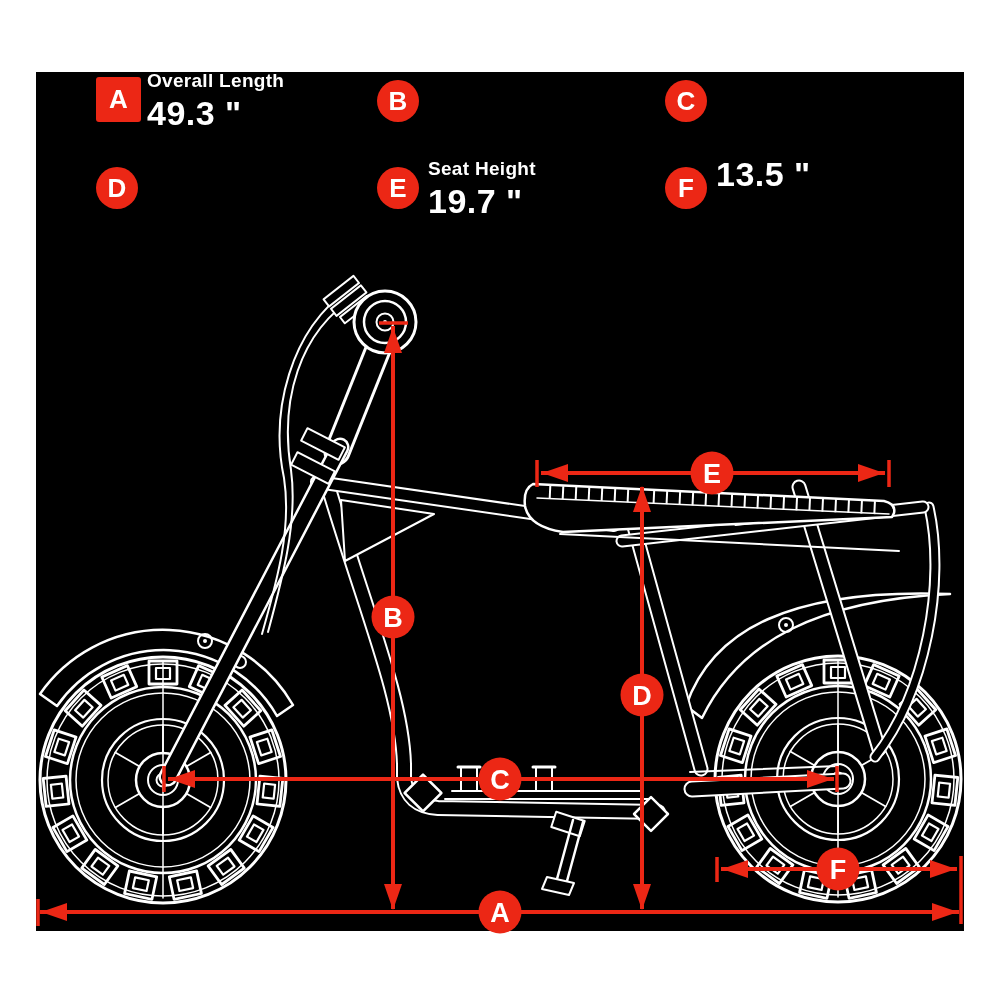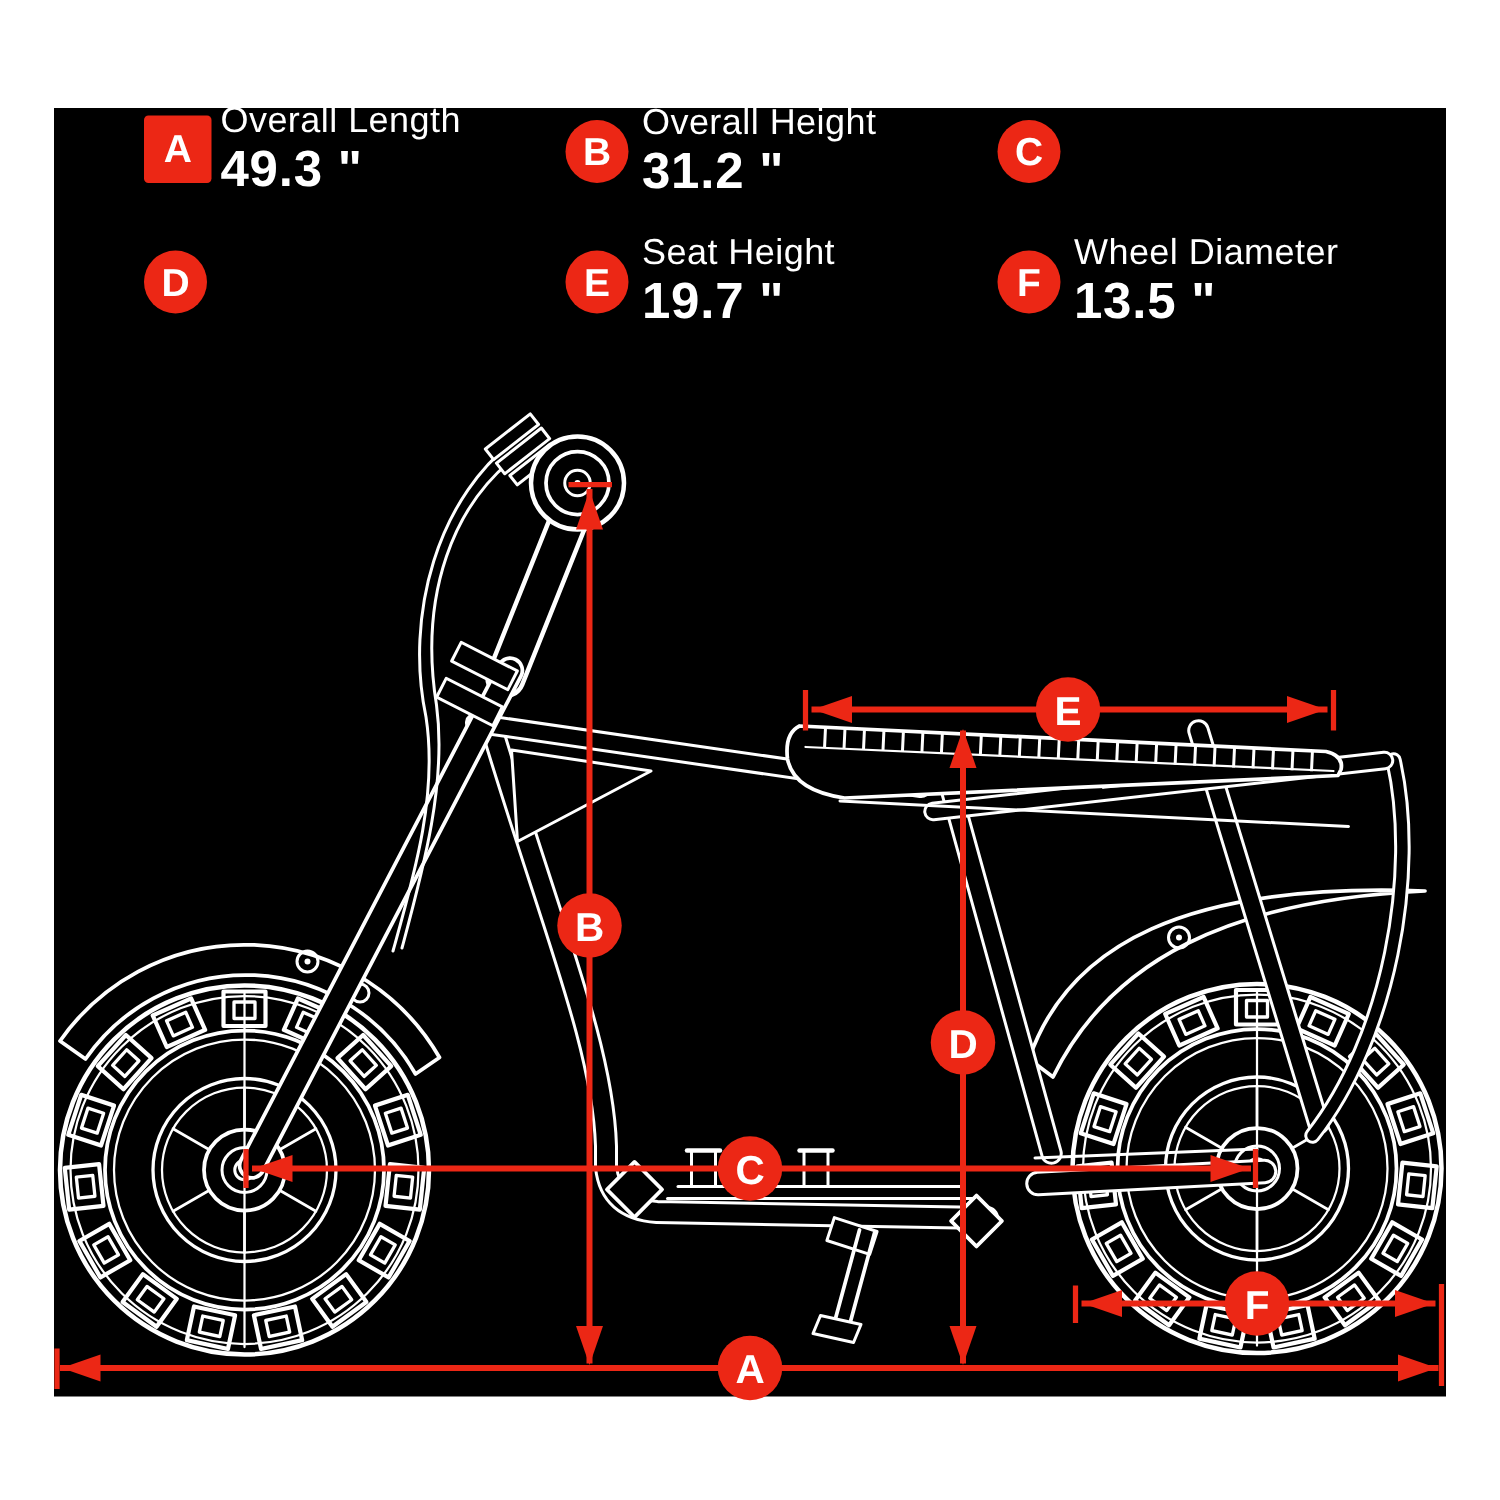--- a/index.html
+++ b/index.html
@@ -6,60 +6,55 @@
   .page{position:relative;width:1000px;height:1000px;background:#ffffff;overflow:hidden;
         font-family:"Liberation Sans", sans-serif;}
   .panel{position:absolute;left:36px;top:72px;width:928px;height:859px;background:#000000;}
   .art{position:absolute;left:0;top:0;width:1000px;height:1000px;}
   .spec-item{position:absolute;color:#ffffff;}
   .spec-badge{position:absolute;left:0;top:12px;width:42px;height:42px;border-radius:50%;
       background:#ec2715;color:#ffffff;font-weight:bold;font-size:26px;line-height:42px;
       text-align:center;}
   .spec-badge.square{width:45px;height:45px;border-radius:3px;top:10px;line-height:45px;}
   .spec-text{margin-left:51px;}
-  .spec-label{font-size:24px;font-weight:normal;line-height:27px;letter-spacing:.3px;white-space:nowrap;}
+  .spec-label{font-size:19px;font-weight:bold;line-height:27px;letter-spacing:.3px;white-space:nowrap;}
   .spec-value{font-size:34px;font-weight:bold;line-height:38px;letter-spacing:.5px;white-space:nowrap;}
 </style>
 </head>
 <body>
 
 <div class="page">
   <div class="panel"></div>
 
   <div class="spec-item" style="left:96px;top:67px;">
     <div class="spec-badge square">A</div>
     <div class="spec-text">
       <div class="spec-label">Overall Length</div>
       <div class="spec-value">49.3 "</div>
     </div>
   </div>
   <div class="spec-item" style="left:377px;top:68px;">
     <div class="spec-badge">B</div>
-    <div class="spec-text">
-      <div class="spec-label">Overall Height</div>
-      <div class="spec-value">31.2 "</div>
-    </div>
   </div>
   <div class="spec-item" style="left:665px;top:68px;">
     <div class="spec-badge">C</div>
   </div>
   <div class="spec-item" style="left:96px;top:155px;">
     <div class="spec-badge">D</div>
   </div>
   <div class="spec-item" style="left:377px;top:155px;">
     <div class="spec-badge">E</div>
     <div class="spec-text">
       <div class="spec-label">Seat Height</div>
       <div class="spec-value">19.7 "</div>
     </div>
   </div>
   <div class="spec-item" style="left:665px;top:155px;">
     <div class="spec-badge">F</div>
     <div class="spec-text">
-      <div class="spec-label">Wheel Diameter</div>
       <div class="spec-value">13.5 "</div>
     </div>
   </div>
 
   <svg class="art" viewBox="0 0 1000 1000">
     <defs>
       <g id="tr">
         <rect x="-14" y="-119" width="28" height="23" stroke-width="2.8"></rect>
         <rect x="-7" y="-112" width="14" height="11" stroke-width="2.2"></rect>
       </g>

